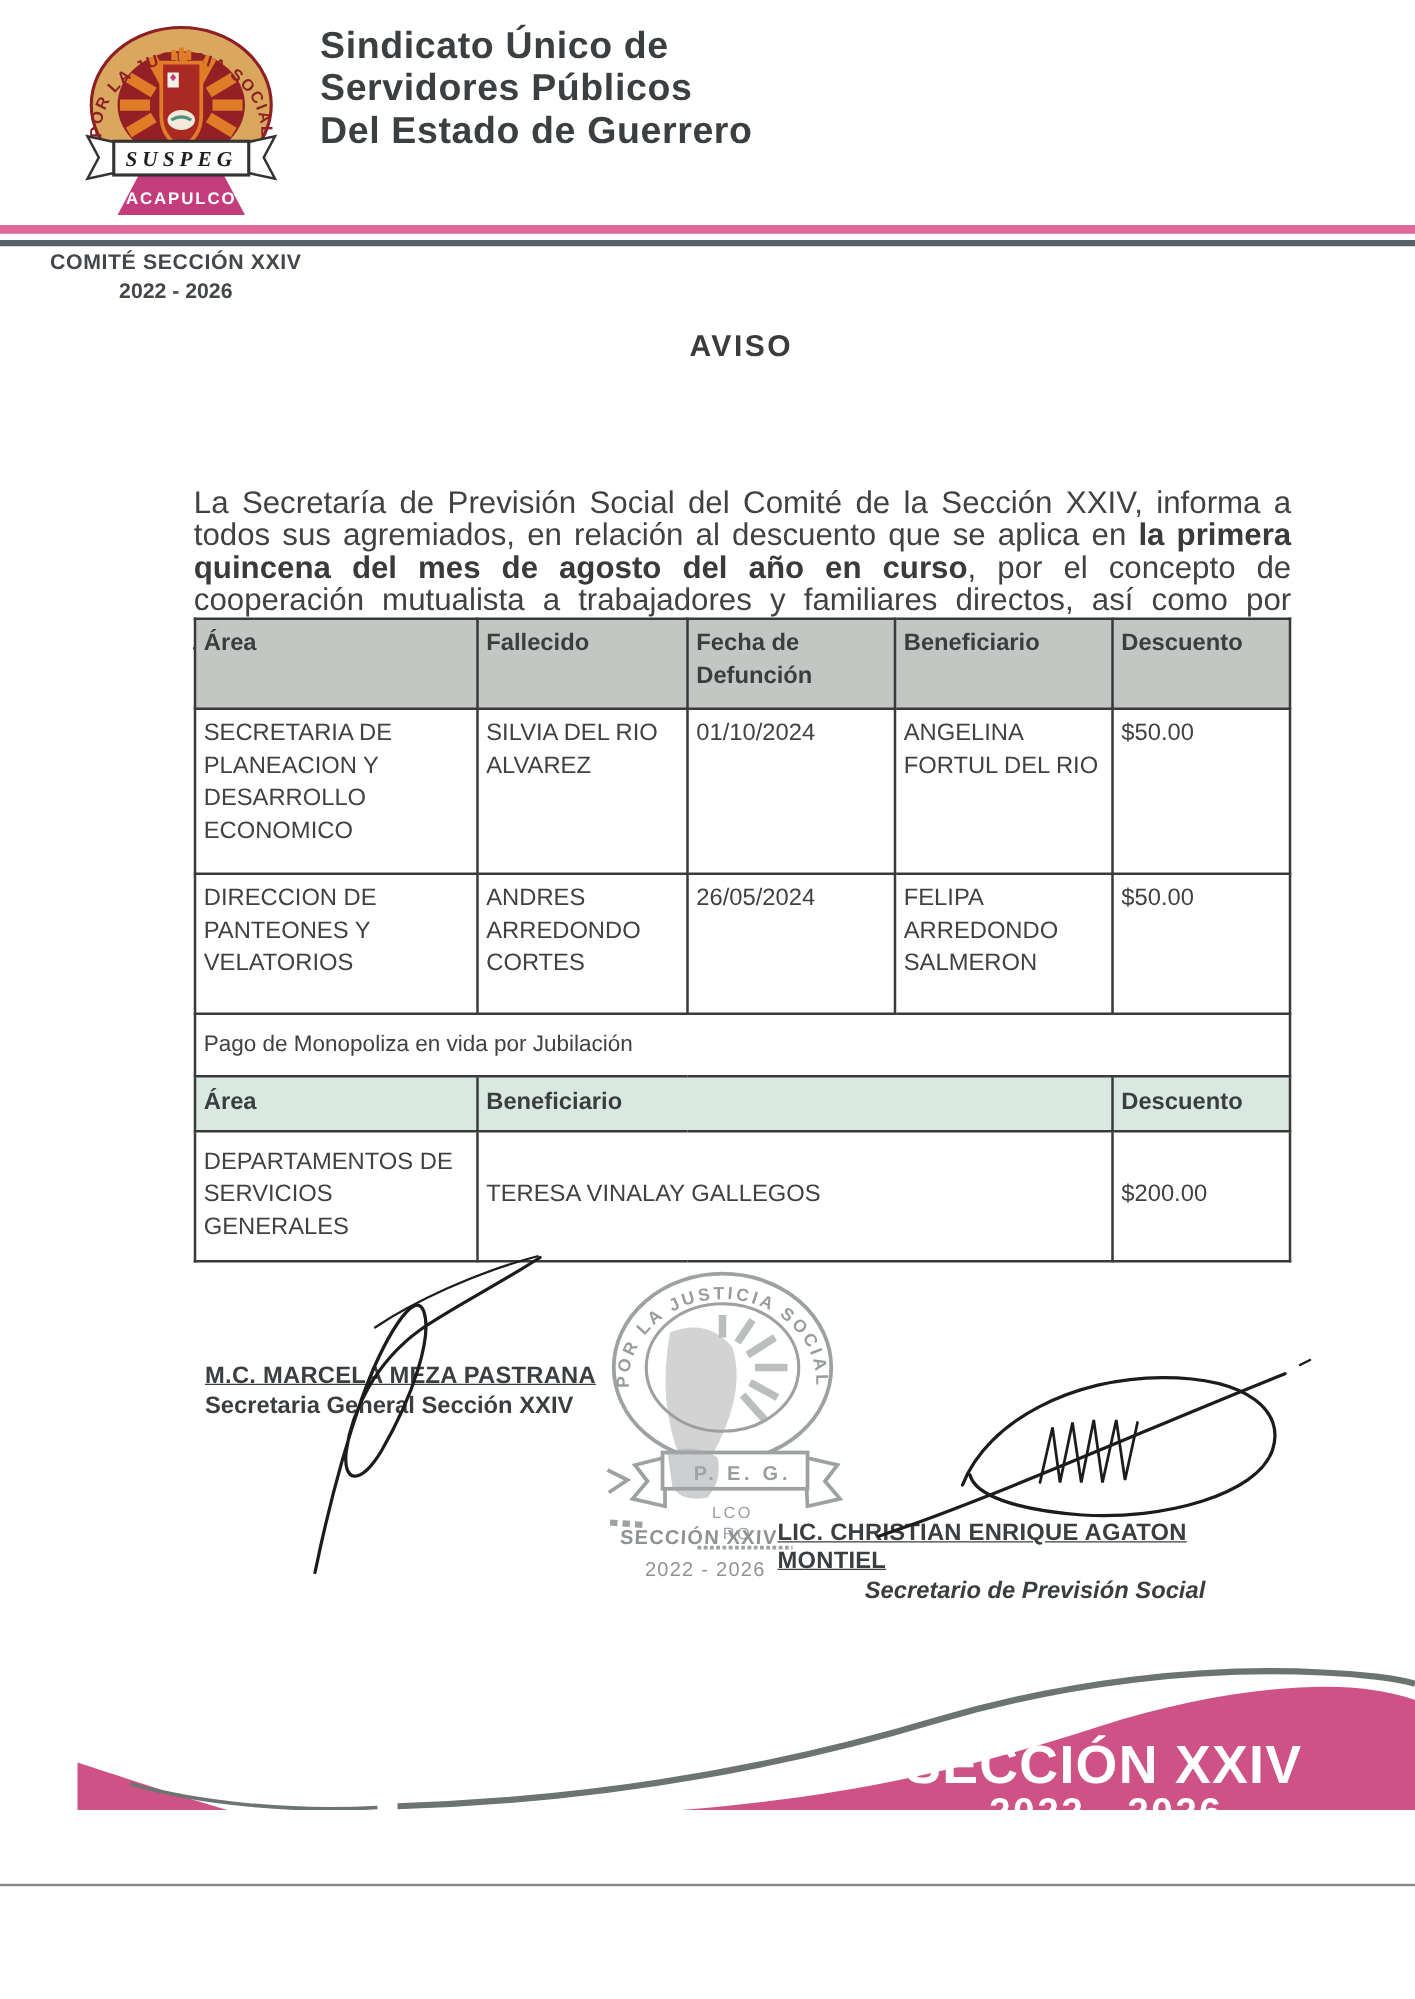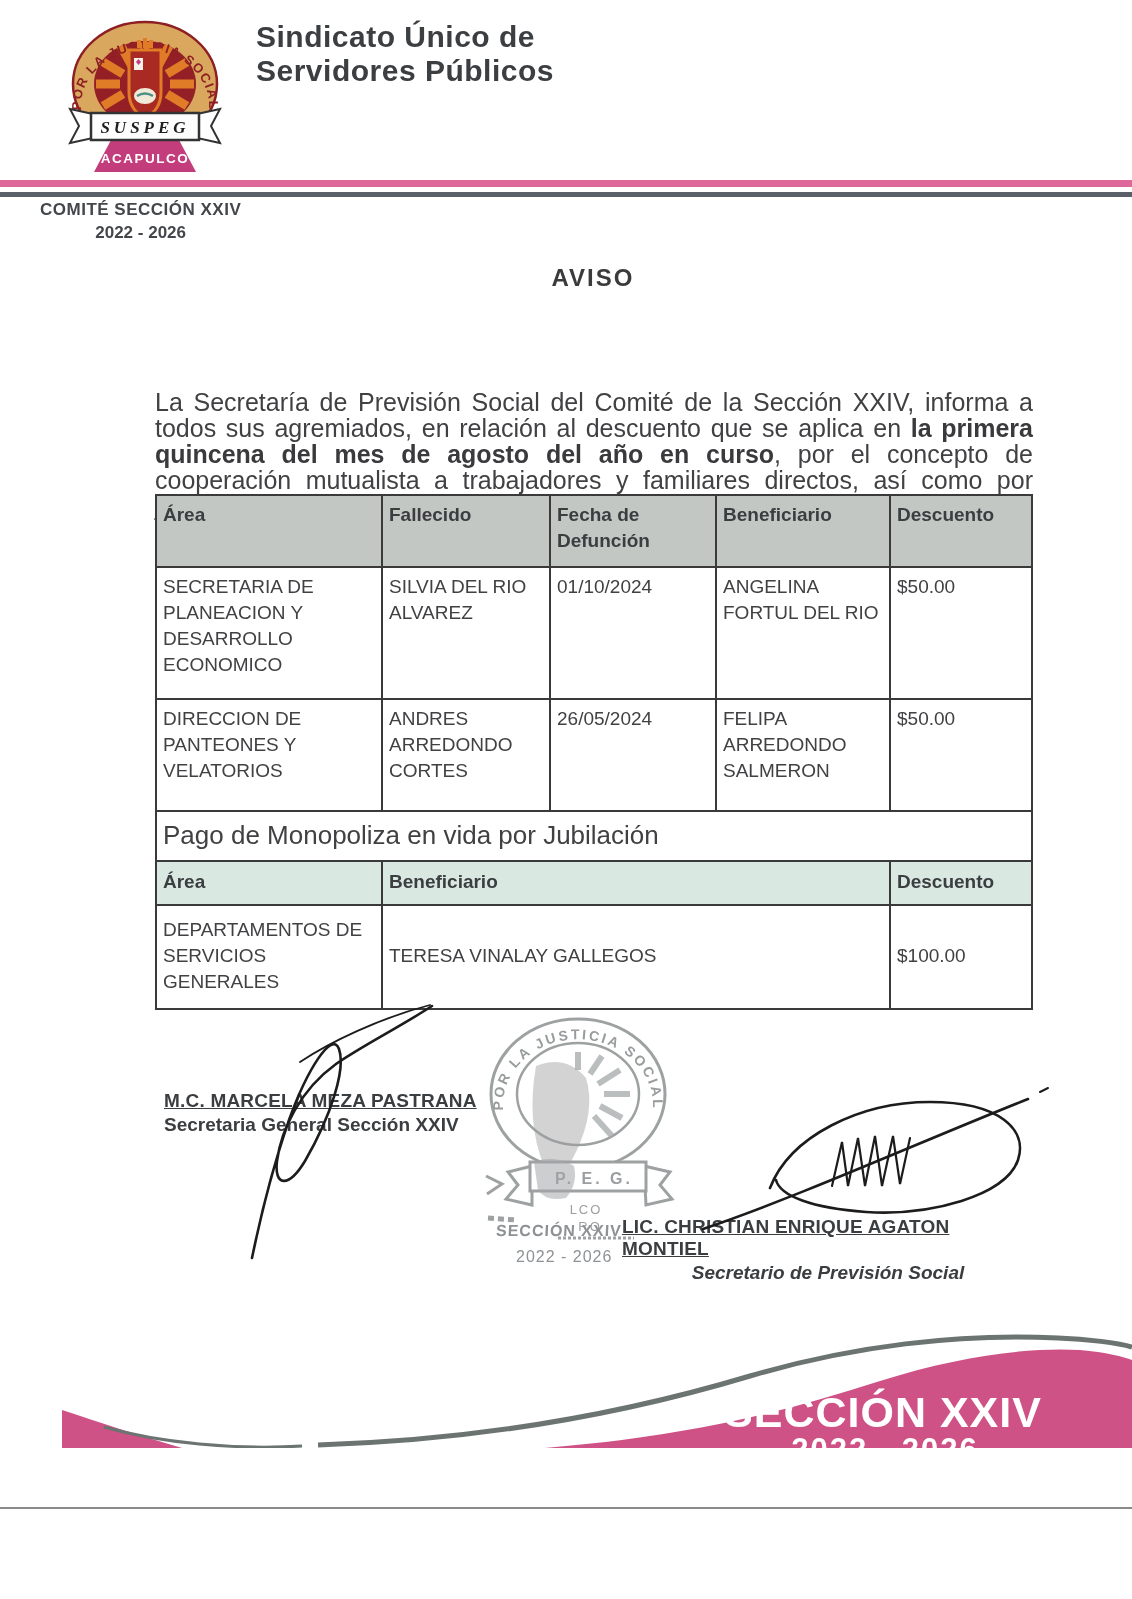--- a/index.html
+++ b/index.html
@@ -31,21 +31,21 @@
   .tbl{position:absolute;left:155px;top:494px;width:876px;border-collapse:collapse;
     font-size:19px;color:#414144;table-layout:fixed;}
   .tbl td,.tbl th{border:2px solid #3a3a3a;padding:6px 6px 8px 6px;text-align:left;
     vertical-align:top;line-height:26px;font-weight:normal;}
   .tbl th{font-weight:bold;color:#3b3e40;}
   .hdr1 th{background:#c3c7c4;height:56px;}
   .hdr2 th{background:#dae8e2;height:28px;vertical-align:middle;}
   .row-tall td{height:116px;}
   .row-mid td{height:96px;}
   .row-last td{height:88px;vertical-align:middle;}
-  .divider-row td{height:34px;vertical-align:middle;font-size:26px;background:#fff;}
+  .divider-row td{height:34px;vertical-align:middle;font-size:18px;background:#fff;}
   
   .sig-left{position:absolute;left:164px;top:1090px;}
   .sig-name{font-size:19px;font-weight:bold;color:#3b3e41;text-decoration:underline;letter-spacing:.2px;}
   .sig-title{font-size:19px;font-weight:bold;color:#3b3e41;margin-top:2px;}
   .sig-right{position:absolute;left:622px;top:1216px;width:412px;}
   .sig-right .sig-title{text-align:center;font-style:italic;}
   .stamp-wrap{position:absolute;left:474px;top:1004px;width:210px;height:250px;}
   .stamp-txt1{position:absolute;left:496px;top:1222px;font-size:16px;font-weight:bold;
     color:#8e9294;letter-spacing:1px;transform:skewX(-3deg);}
   .stamp-txt2{position:absolute;left:516px;top:1248px;font-size:16px;color:#8e9294;letter-spacing:1px;}
@@ -98,20 +98,21 @@
       <polygon points="38,102 15,97 24,114 15,131 38,126" fill="#ffffff" stroke="#333" stroke-width="2"></polygon>
       <polygon points="142,102 165,97 156,114 165,131 142,126" fill="#ffffff" stroke="#333" stroke-width="2"></polygon>
       <rect x="36" y="101" width="108" height="27" fill="#fdfdfd" stroke="#333" stroke-width="2.5"></rect>
       <text x="90" y="121" text-anchor="middle" font-size="17" font-weight="bold" font-style="italic" font-family="Liberation Serif, serif" fill="#1e1e1e" letter-spacing="4">SUSPEG</text>
     </svg>
   </div>
 
   <div class="org-block">
     <div class="org-line">Sindicato Único de</div>
     <div class="org-line">Servidores Públicos</div>
+    <div class="org-line">Del Estado de Guerrero</div>
   </div>
 
   <div class="rule-pink"></div>
   <div class="rule-dark"></div>
 
   <div class="committee">
     <div class="committee-l1">COMITÉ SECCIÓN XXIV</div>
     <div class="committee-l2">2022 - 2026</div>
   </div>
 
@@ -153,21 +154,21 @@
       <td colspan="5">Pago de Monopoliza en vida por Jubilación</td>
     </tr>
     <tr class="hdr2">
       <th>Área</th>
       <th colspan="3">Beneficiario</th>
       <th>Descuento</th>
     </tr>
     <tr class="row-last">
       <td>DEPARTAMENTOS DE SERVICIOS GENERALES</td>
       <td colspan="3">TERESA VINALAY GALLEGOS</td>
-      <td>$100.00</td>
+      <td>$200.00</td>
     </tr>
   </tbody>
     </table>
 
   <div class="sig-left">
     <div class="sig-name">M.C. MARCELA MEZA PASTRANA</div>
     <div class="sig-title">Secretaria General Sección XXIV</div>
   </div>
 
   <div class="stamp-wrap">

